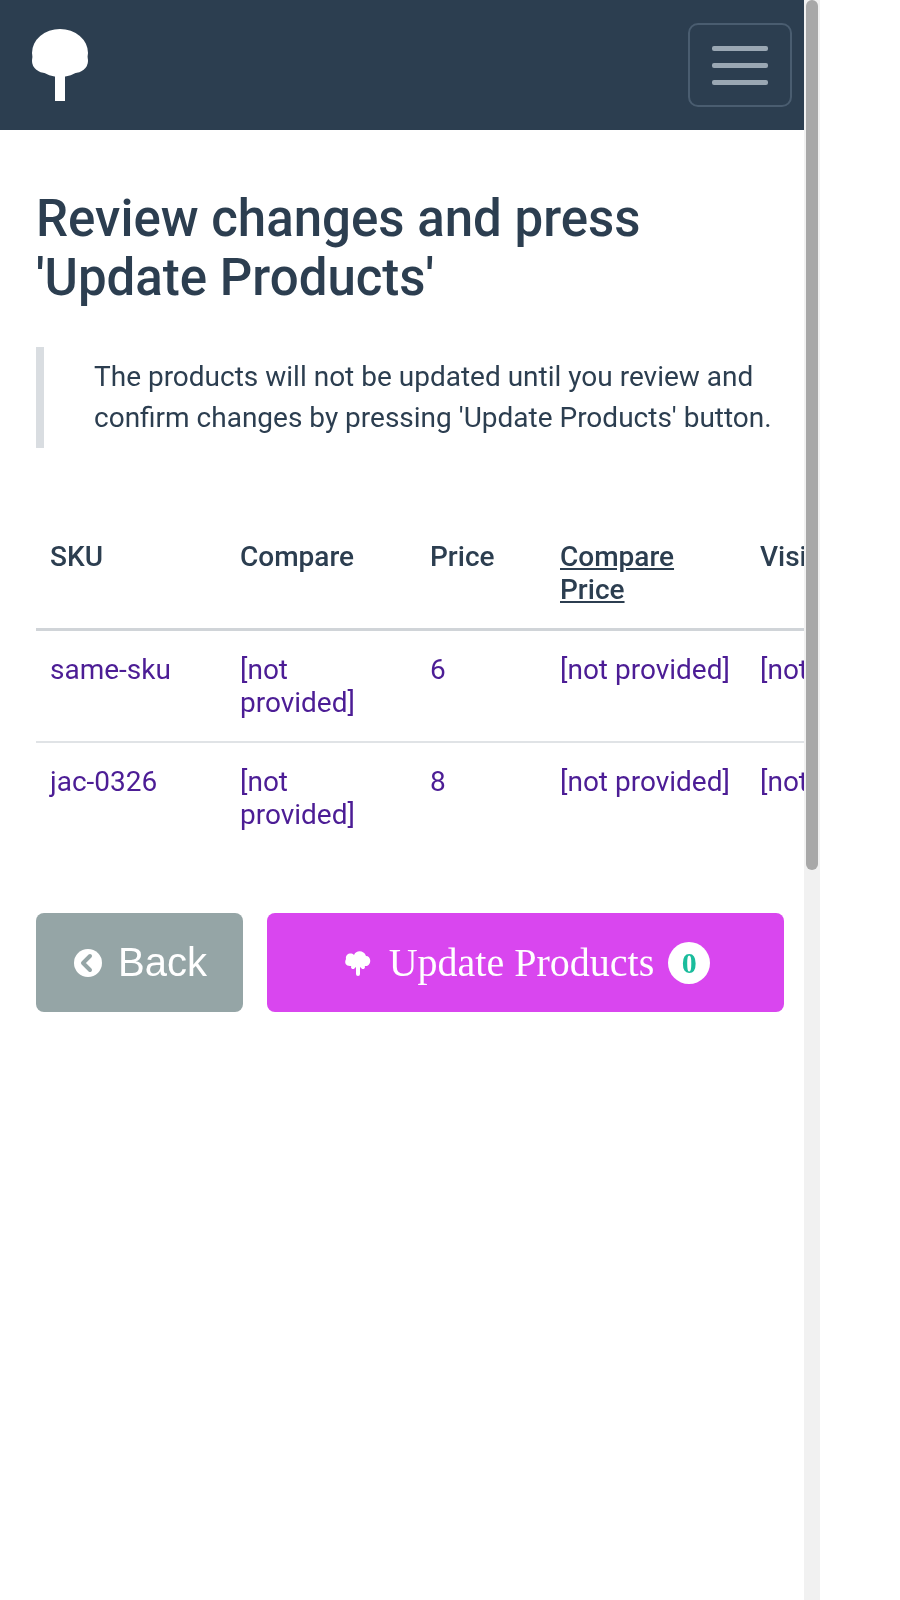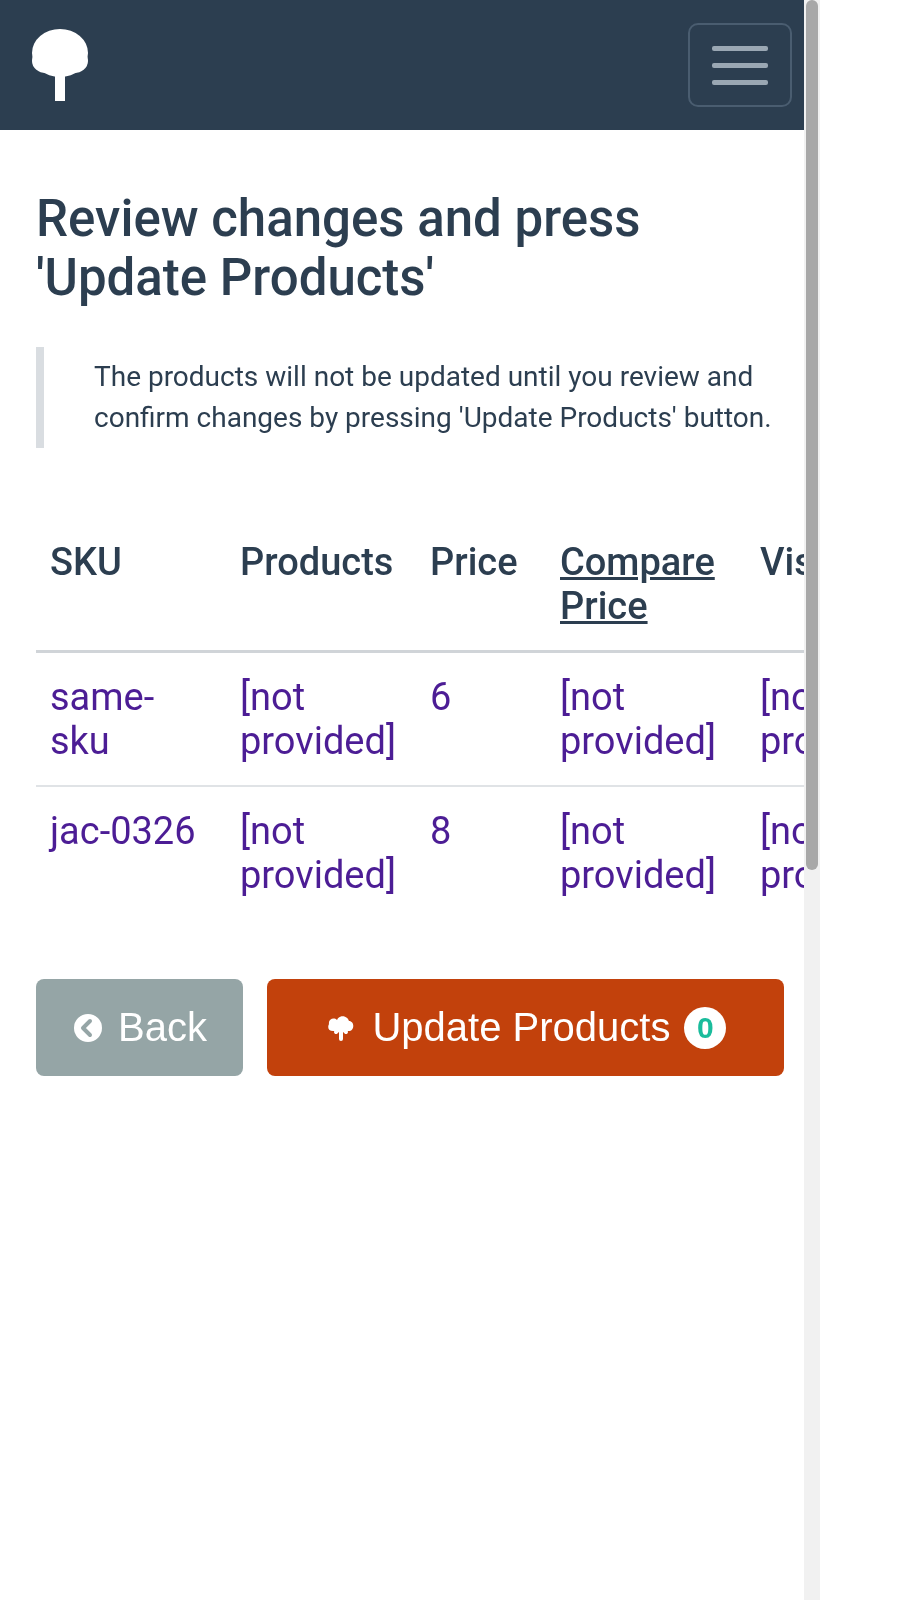--- a/index.html
+++ b/index.html
@@ -79,21 +79,21 @@
   }
   blockquote p {
     font-size: 28px;
     line-height: 1.45;
     color: #2c3e50;
   }
 
   table {
     width: 100%;
     border-collapse: collapse;
-    font-size: 38px;
+    font-size: 28px;
     table-layout: fixed;
   }
   th, td {
     text-align: left;
     padding: 22px 14px;
     vertical-align: top;
   }
   th {
     font-weight: 500;
     color: #2c3e50;
@@ -124,22 +124,23 @@
     font-size: 40px;
     font-weight: 500;
     padding: 26px 36px;
     cursor: pointer;
     color: #fff;
   }
   .btn-secondary {
     background: #95a5a6;
   }
   .btn-primary {
-    background: #c2410c;
+    background: #d946ef;
     flex: 1;
+    font-family: Liberation Serif, serif;
   }
   .badge {
     background: #fff;
     color: #1abc9c;
     border-radius: 50%;
     width: 42px;
     height: 42px;
     display: inline-flex;
     align-items: center;
     justify-content: center;
@@ -171,21 +172,21 @@
   <h1>Review changes and press 'Update Products'</h1>
 
   <blockquote>
     <p>The products will not be updated until you review and confirm changes by pressing 'Update Products' button.</p>
   </blockquote>
 
   <table>
     <thead>
       <tr>
         <th class="col-sku">SKU</th>
-        <th class="col-qty">Products</th>
+        <th class="col-qty">Compare</th>
         <th class="col-price">Price</th>
         <th class="col-cmp">Compare Price</th>
         <th class="col-vis">Visib</th>
       </tr>
     </thead>
     <tbody>
       <tr>
         <td>same-sku</td>
         <td>[not provided]</td>
         <td>6</td>

